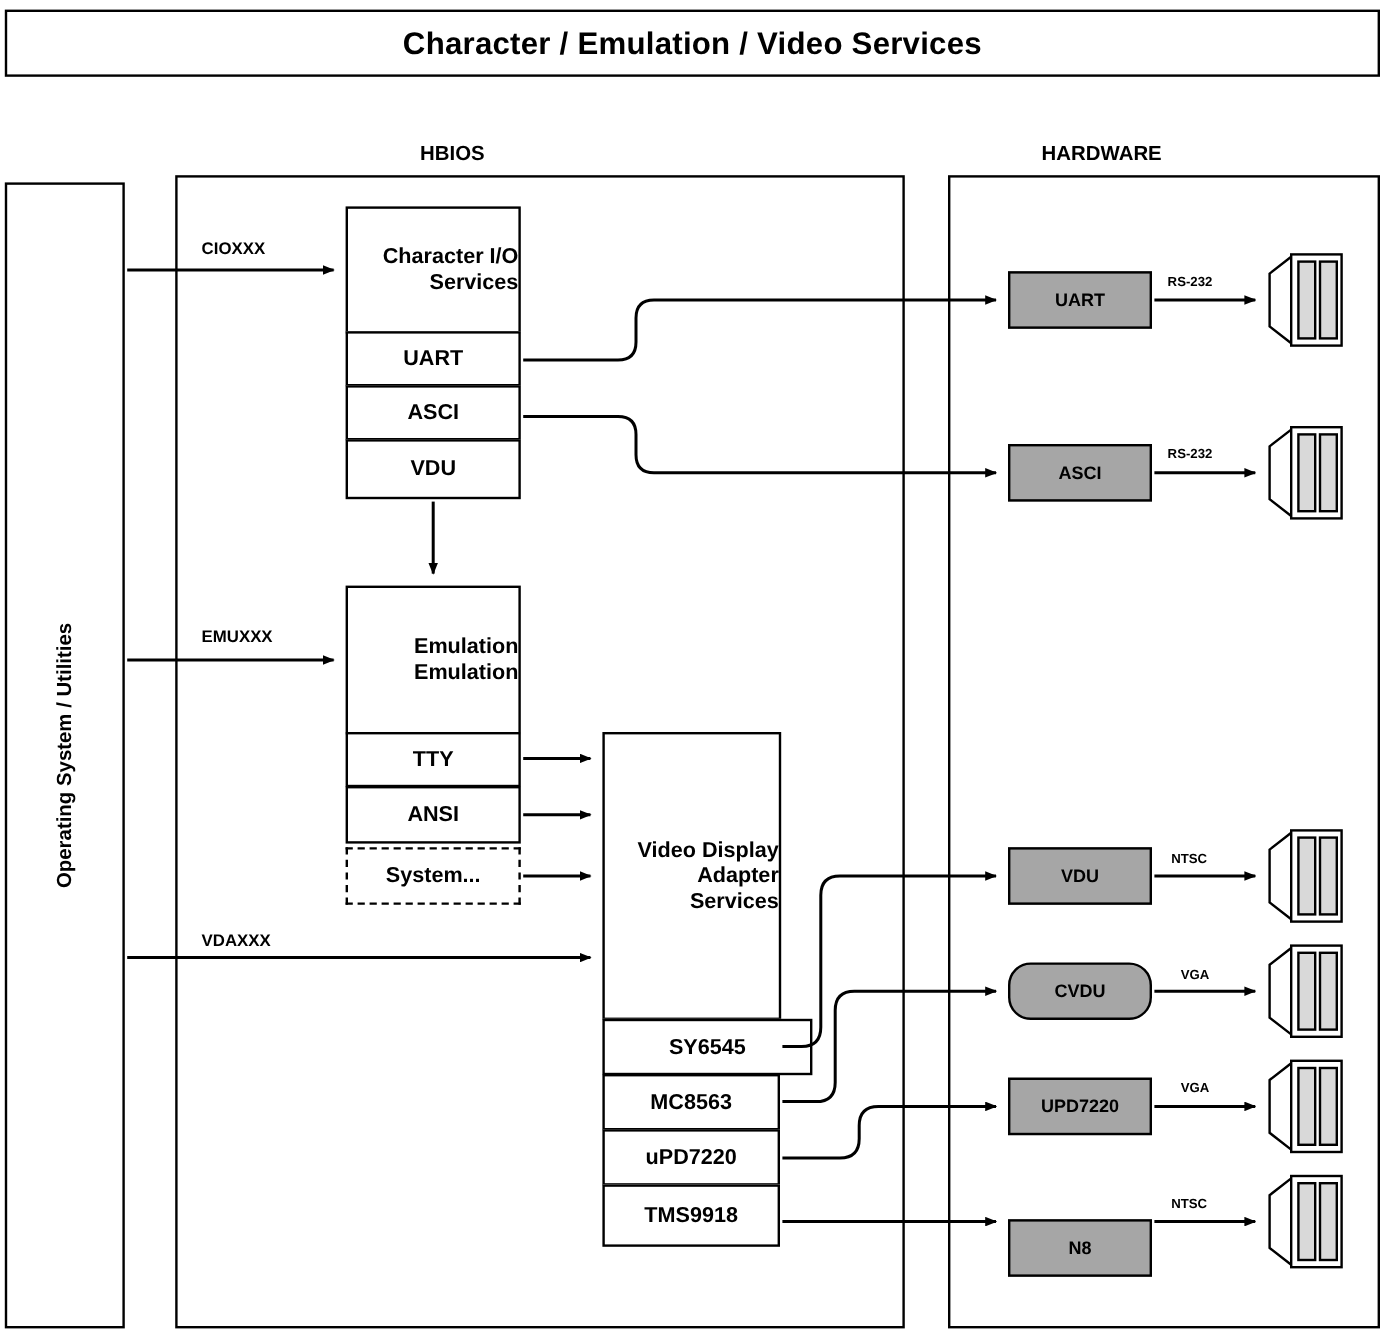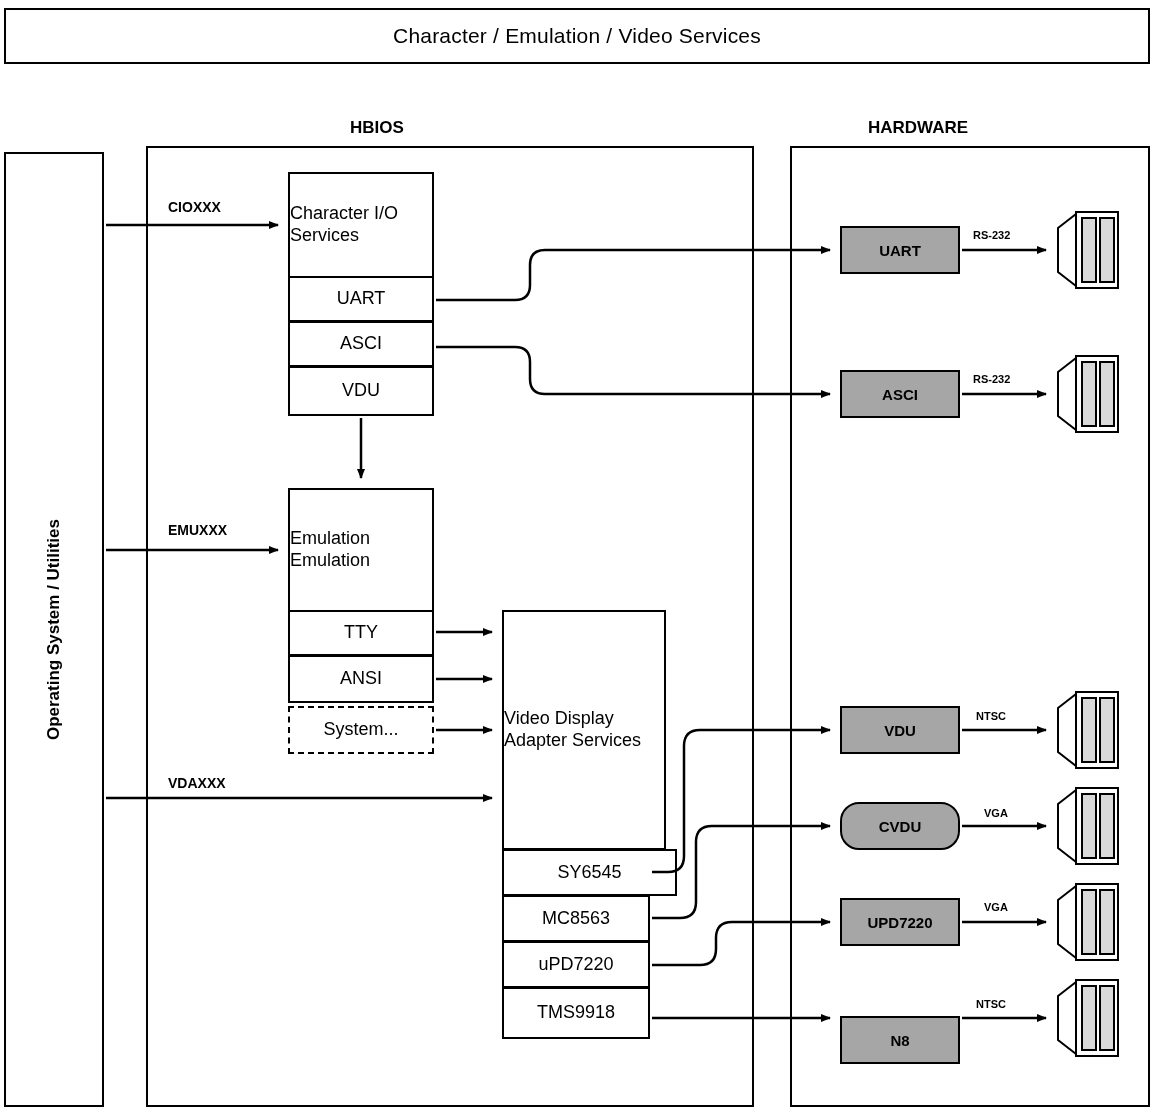--- a/index.html
+++ b/index.html
@@ -21,22 +21,22 @@
   .abs { position: absolute; box-sizing: border-box; }
 
   
   .title-bar {
     left: 4px; top: 8px;
     width: 1146px; height: 56px;
     border: 2px solid #000;
     display: flex; align-items: center; justify-content: center;
   }
   .title-text {
-    font-size: 21px;
-    font-weight: normal;
+    font-size: 26px;
+    font-weight: bold;
     letter-spacing: 0.2px;
   }
 
   
   .section-label {
     font-size: 17px;
     font-weight: bold;
   }
 
   
@@ -60,22 +60,22 @@
     white-space: nowrap;
   }
 
   
   .mod {
     border: 2px solid #000;
     background: #ffffff;
     display: flex;
     align-items: center;
     justify-content: center;
-    text-align: left;
-    font-weight: normal;
+    text-align: right;
+    font-weight: bold;
     font-size: 18px;
     line-height: 1.2;
   }
   .mod.dashed { border: 2px dashed #000; }
 
   
   .hw {
     border: 2px solid #000;
     background: #a6a6a6;
     display: flex;
@@ -139,21 +139,21 @@
   <div class="abs mod" style="left:288px; top:610px; width:146px; height:46px;">
     <span>TTY</span>
   </div>
   <div class="abs mod" style="left:288px; top:655px; width:146px; height:48px;">
     <span>ANSI</span>
   </div>
   <div class="abs mod dashed" style="left:288px; top:706px; width:146px; height:48px;">
     <span>System...</span>
   </div>
 
-  <div class="abs mod" style="left:502px; top:610px; width:164px; height:240px;">
+  <div class="abs mod" style="left:502px; top:610px; width:149px; height:240px;">
     <span>Video Display Adapter Services</span>
   </div>
   <div class="abs mod" style="left:502px; top:849px; width:175px; height:47px;">
     <span>SY6545</span>
   </div>
   <div class="abs mod" style="left:502px; top:895px; width:148px; height:47px;">
     <span>MC8563</span>
   </div>
   <div class="abs mod" style="left:502px; top:941px; width:148px; height:47px;">
     <span>uPD7220</span>

